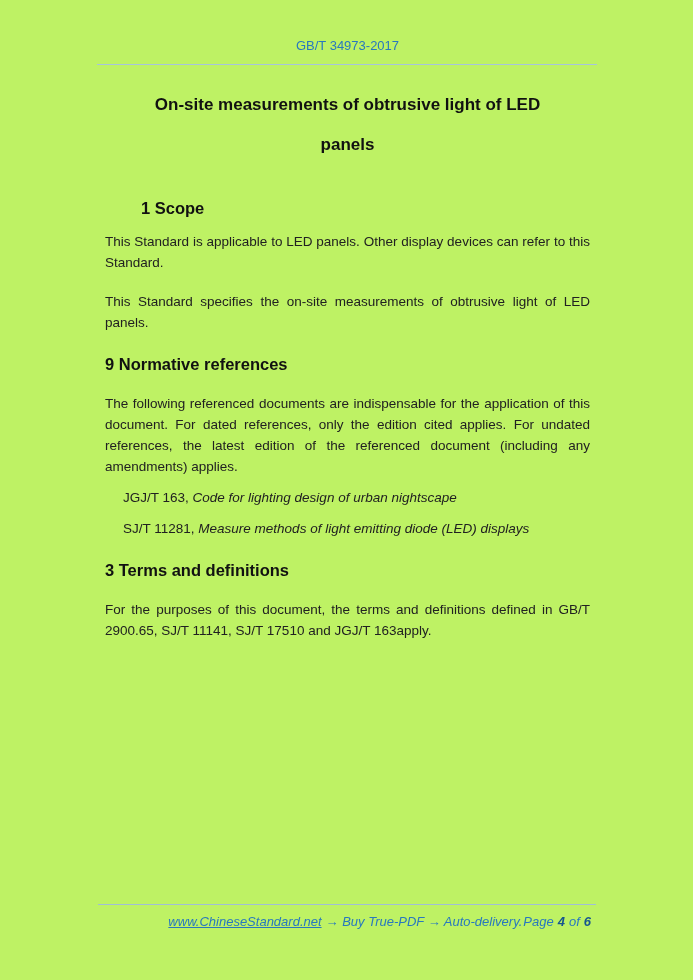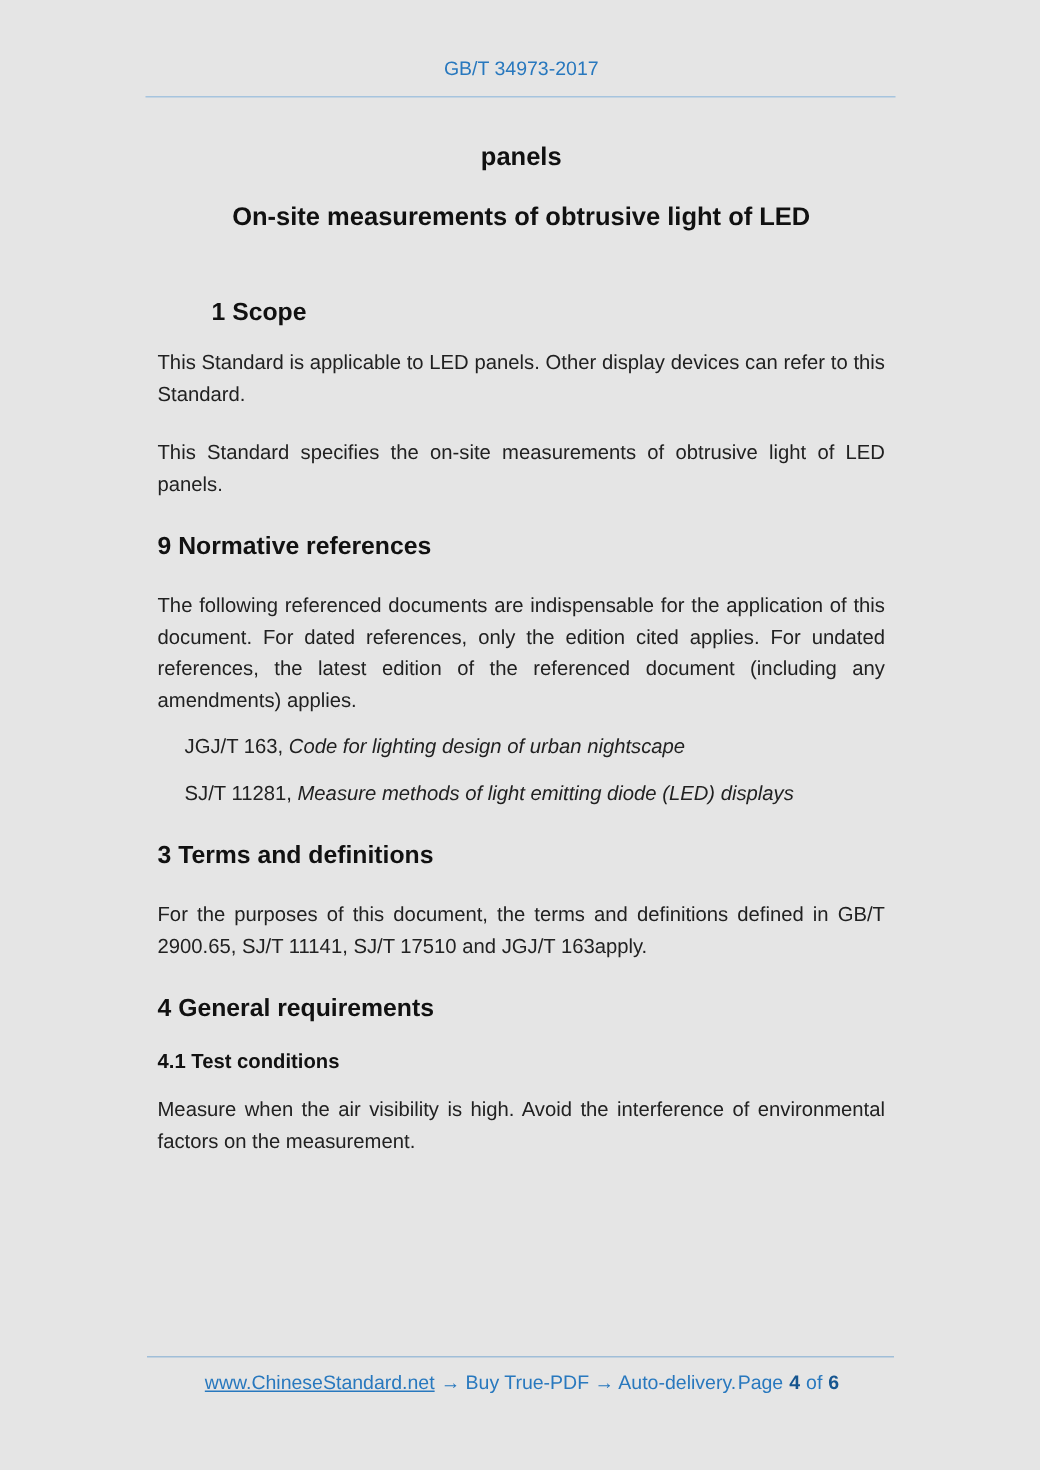--- a/index.html
+++ b/index.html
@@ -5,21 +5,21 @@
 <style>
   html, body {
     margin: 0;
     padding: 0;
     background: #ffffff;
   }
   .page {
     position: relative;
     width: 693px;
     height: 980px;
-    background: #e5e5e5;
+    background: #bef264;
     overflow: hidden;
     font-family: "Liberation Sans", "DejaVu Sans", sans-serif;
     color: #212121;
     box-sizing: border-box;
   }
   .content {
     padding: 38px 103px 0 105px;
   }
   .doc-code {
     text-align: center;
@@ -77,25 +77,26 @@
     left: 98px;
     right: 97px;
   }
   .footer-rule {
     height: 1px;
     background: #A0BED8;
   }
   .footer-row {
     margin-top: 9px;
     display: flex;
-    justify-content: center;
+    justify-content: flex-end;
     align-items: baseline;
     font-size: 13px;
     color: #2878BE;
     padding: 0 2px 0 7px;
+    font-style: italic;
   }
   .footer-left a {
     color: #2878BE;
     text-decoration: underline;
     cursor: pointer;
   }
   .footer-left .tagline { margin-left: 4px; }
   .footer-right span { margin: 0 1px; }
   .footer-right .pagenum {
     font-weight: bold;
@@ -106,22 +107,22 @@
 </head>
 <body>
 
 <div class="page">
   <div class="content">
 
     <div class="doc-code">GB/T 34973-2017</div>
     <div class="header-rule"></div>
 
     <h1 class="title">
+      <span class="title-line">On-site measurements of obtrusive light of LED</span>
       <span class="title-line">panels</span>
-      <span class="title-line">On-site measurements of obtrusive light of LED</span>
     </h1>
 
     <section>
       <h2 class="sec-heading first">1 Scope</h2>
       <p class="body">This Standard is applicable to LED panels. Other display devices can refer to this Standard.</p>
       <p class="body after-heading">This Standard specifies the on-site measurements of obtrusive light of LED panels.</p>
     </section>
 
     <section>
       <h2 class="sec-heading">9 Normative references</h2>
@@ -129,25 +130,20 @@
 
       <p class="ref"><span>JGJ/T 163,</span> <em>Code for lighting design of urban nightscape</em></p>
       <p class="ref"><span>SJ/T 11281,</span> <em>Measure methods of light emitting diode (LED) displays</em></p>
     </section>
 
     <section>
       <h2 class="sec-heading">3 Terms and definitions</h2>
       <p class="body after-heading">For the purposes of this document, the terms and definitions defined in GB/T 2900.65, SJ/T 11141, SJ/T 17510 and JGJ/T 163apply.</p>
     </section>
 
-    <section>
-      <h2 class="sec-heading">4 General requirements</h2>
-      <h3 class="sub-heading">4.1 Test conditions</h3>
-      <p class="body">Measure when the air visibility is high. Avoid the interference of environmental factors on the measurement.</p>
-    </section>
 
   </div>
 
   <div class="footer">
     <div class="footer-rule"></div>
     <div class="footer-row">
       <div class="footer-left">
         <a>www.ChineseStandard.net</a><span class="tagline">→ Buy True-PDF → Auto-delivery.</span>
       </div>
       <div class="footer-right">

